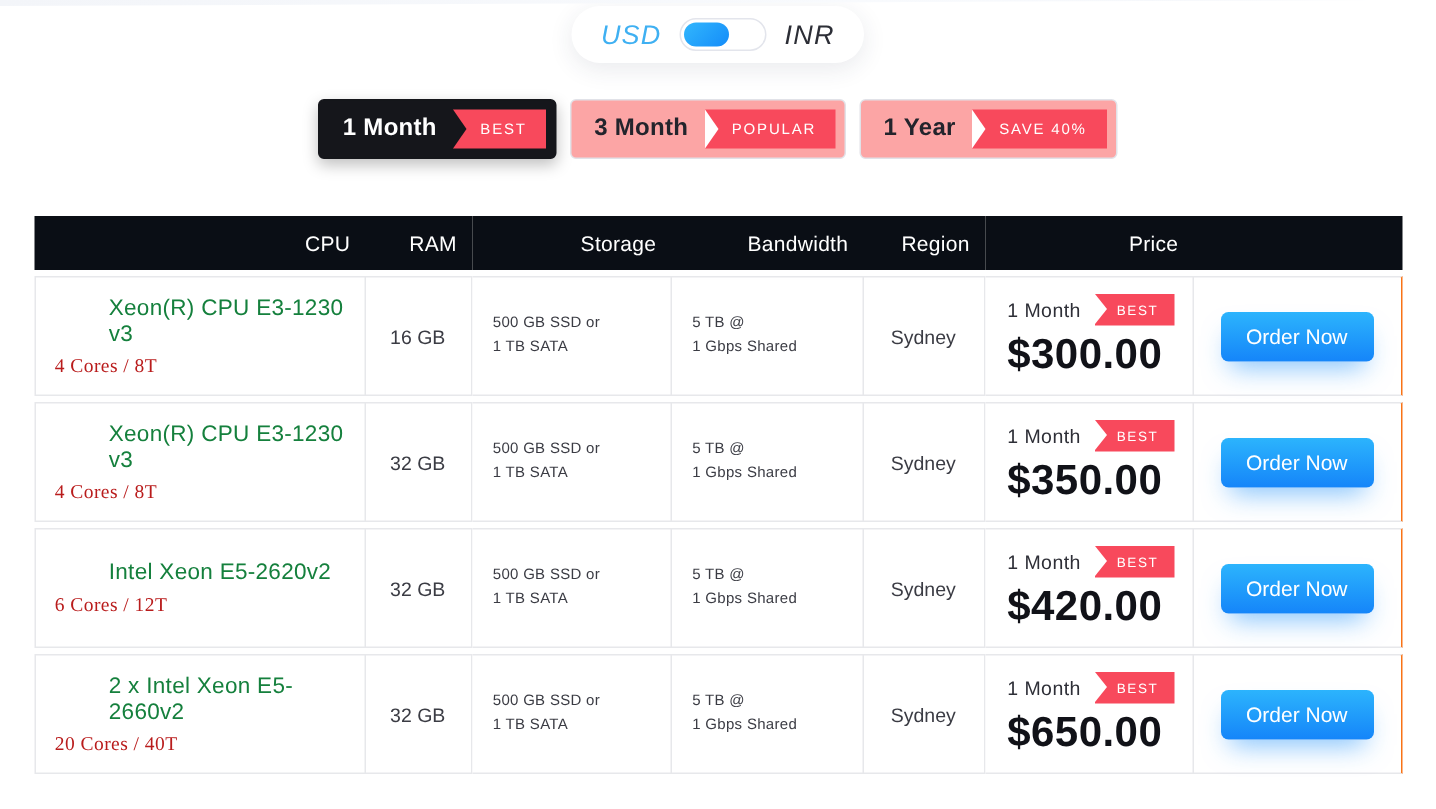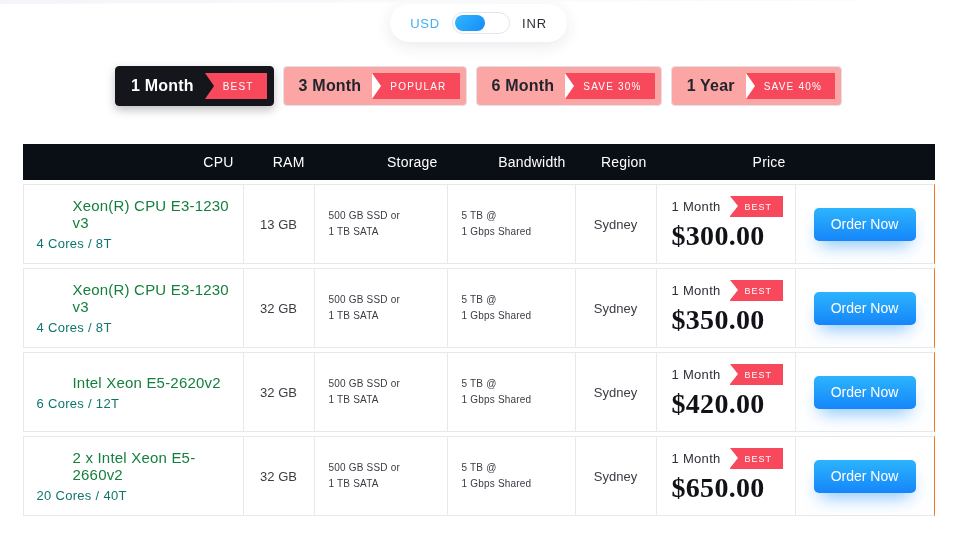--- a/index.html
+++ b/index.html
@@ -13,21 +13,21 @@
     transform: skewY(-0.25deg); transform-origin: left top;
   }
 
   
   .currency-bar { display: flex; justify-content: center; padding-top: 4px; }
   .currency-pill {
     display: inline-flex; align-items: center; gap: 12px;
     background: #fff; border-radius: 19px; padding: 8px 20px;
     box-shadow: 0 4px 16px rgba(40, 50, 80, 0.10);
   }
-  .currency-label { font-size: 13px; letter-spacing: 0.8px; font-weight: 500; }
+  .currency-label { font-size: 18px; letter-spacing: 0.8px; font-weight: 500; font-style: italic; }
   .currency-label--active { color: #3fb0f2; }
   .currency-label--inactive { color: #2c2e36; }
   .switch {
     position: relative; width: 58px; height: 22px; background: #fff;
     border: 1px solid #e3e5ec; border-radius: 12px; cursor: pointer; display: inline-block;
   }
   .switch__knob {
     position: absolute; left: 2px; top: 2px; width: 30px; height: 16px;
     border-radius: 9px;
     background: linear-gradient(135deg, #32b7fd 0%, #148cf9 100%);
@@ -71,30 +71,30 @@
 
   tbody td {
     background: #fff; height: 80px; vertical-align: middle;
     border-top: 1px solid #e7e8eb; border-bottom: 1px solid #e7e8eb;
     border-right: 1px solid #e7e8eb; padding: 0 10px;
   }
   tbody td:first-child { border-left: 1px solid #e7e8eb; padding-left: 13px; }
   tbody td:last-child { border-right: 1px solid #f97316; }
 
   .cpu-name { font-size: 15px; font-weight: 500; color: #15803d; letter-spacing: 0.2px; margin-left: 36px; }
-  .cpu-cores { font-size: 13px; color: #0f766e; margin-top: 5px; letter-spacing: 0.3px; }
+  .cpu-cores { font-size: 13px; color: #b91c1c; margin-top: 5px; letter-spacing: 0.3px; font-family: Liberation Serif, serif; }
   .cell-center { text-align: center; font-size: 13px; color: #3b3c44; }
   .cell-lines { font-size: 10px; color: #3b3c44; line-height: 1.6; letter-spacing: 0.2px; }
   td.c-storage { padding-left: 14px; }
   td.c-bandwidth { padding-left: 14px; }
   td.c-price { padding-left: 15px; padding-right: 0; }
 
   .term-row { display: flex; align-items: center; gap: 9px; }
   .term-label { font-size: 13px; color: #2e2f37; letter-spacing: 0.3px; }
-  .price-value { font-size: 28px; font-weight: 800; color: #111218; letter-spacing: 0.3px; margin-top: 3px; font-family: Liberation Serif, serif; }
+  .price-value { font-size: 28px; font-weight: 800; color: #111218; letter-spacing: 0.3px; margin-top: 3px; }
 
   .order-cell { text-align: center; }
   .order-btn {
     width: 102px; height: 33px; border: none; border-radius: 5px; cursor: pointer;
     background: linear-gradient(180deg, #2cb4fd 0%, #1585f9 100%);
     color: #fff; font-size: 14px; font-weight: 500; font-family: inherit;
     box-shadow: 0 10px 18px -6px rgba(30, 144, 250, 0.55);
   }
 </style>
 </head>
@@ -113,24 +113,20 @@
 </div>
 
 <div class="tabs">
   <button class="tab tab--active">
     <span class="tab__label">1 Month</span>
     <span class="ribbon">BEST</span>
   </button>
   <button class="tab">
     <span class="tab__label">3 Month</span>
     <span class="ribbon">POPULAR</span>
-  </button>
-  <button class="tab">
-    <span class="tab__label">6 Month</span>
-    <span class="ribbon">SAVE 30%</span>
   </button>
   <button class="tab">
     <span class="tab__label">1 Year</span>
     <span class="ribbon">SAVE 40%</span>
   </button>
 </div>
 
 <div class="table-wrap">
   <table>
     <colgroup>
@@ -152,21 +148,21 @@
         <th class="c-price">Price</th>
         <th></th>
       </tr>
     </thead>
     <tbody>
       <tr>
         <td>
           <div class="cpu-name">Xeon(R) CPU E3-1230 v3</div>
           <div class="cpu-cores">4 Cores / 8T</div>
         </td>
-        <td class="cell-center">13 GB</td>
+        <td class="cell-center">16 GB</td>
         <td class="c-storage">
           <div class="cell-lines">
             <div>500 GB SSD or</div>
             <div>1 TB SATA</div>
           </div>
         </td>
         <td class="c-bandwidth">
           <div class="cell-lines">
             <div>5 TB @</div>
             <div>1 Gbps Shared</div>

